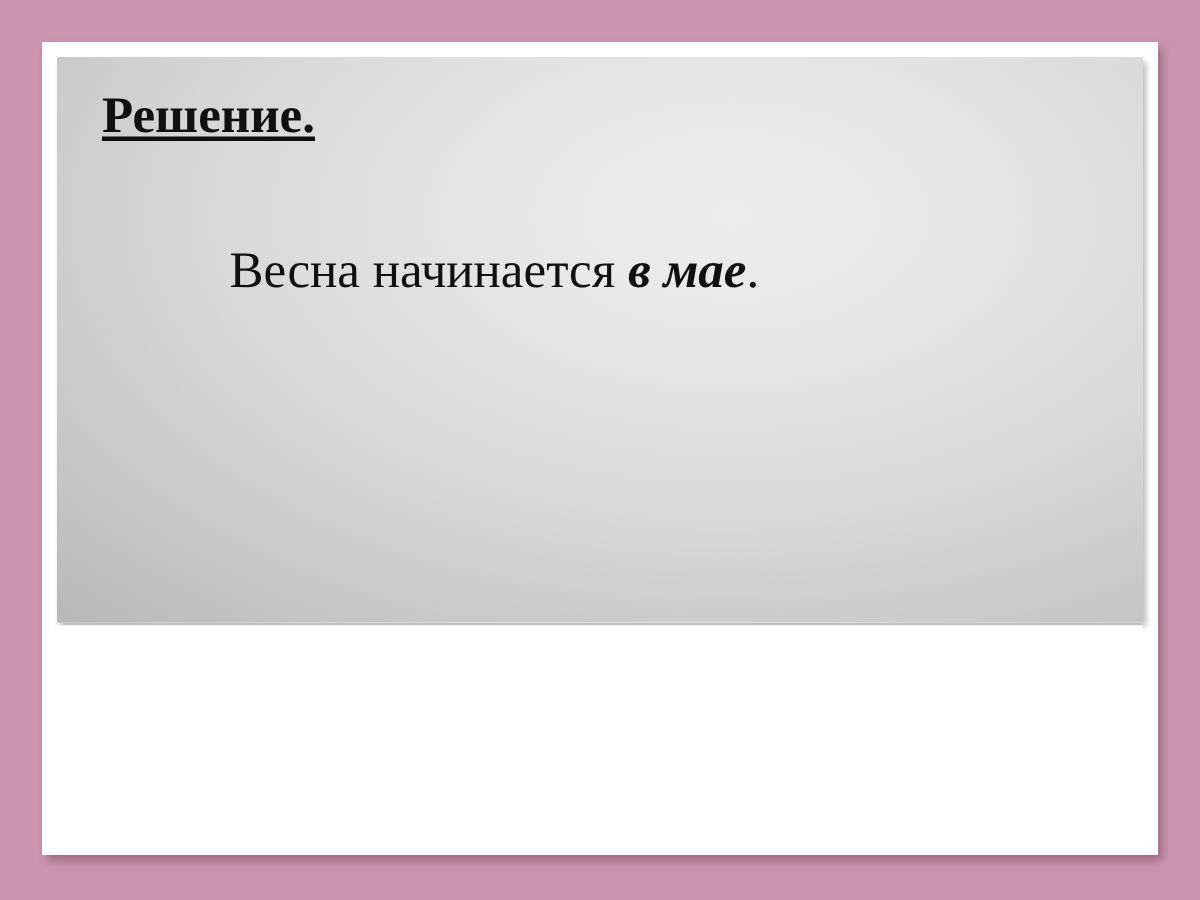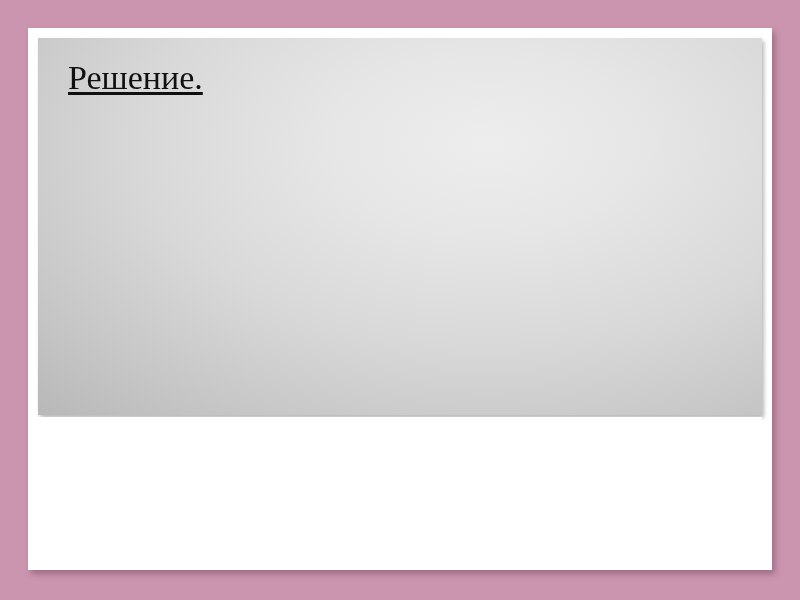--- a/index.html
+++ b/index.html
@@ -67,21 +67,21 @@
     letter-spacing: 0px;
     text-rendering: optimizeLegibility;
   }
 
   .para-line {
     white-space: pre-wrap;
     margin: 0;
   }
 
   .heading-line {
-    font-weight: normal;
+    font-weight: bold;
     text-decoration: underline;
     text-underline-offset: 3px;
   }
 
   .em-bi {
     font-weight: bold;
     font-style: italic;
   }
 
   .plain {
@@ -105,20 +105,23 @@
 <div id="slide-stage">
 
   <div id="slide-sheet">
 
     <div id="content-panel">
 
       <div id="text-block">
 
         <div class="para-line heading-line">Решение.</div>
 
+        <div class="para-line">
+          <span class="plain">Весна начинается </span><span class="em-bi">в мае</span><span class="plain">.</span>
+        </div>
 
 
         <div class="para-line">
           
         </div>
 
       </div>
     </div>
 
     <div id="sheet-blank-area"></div>

